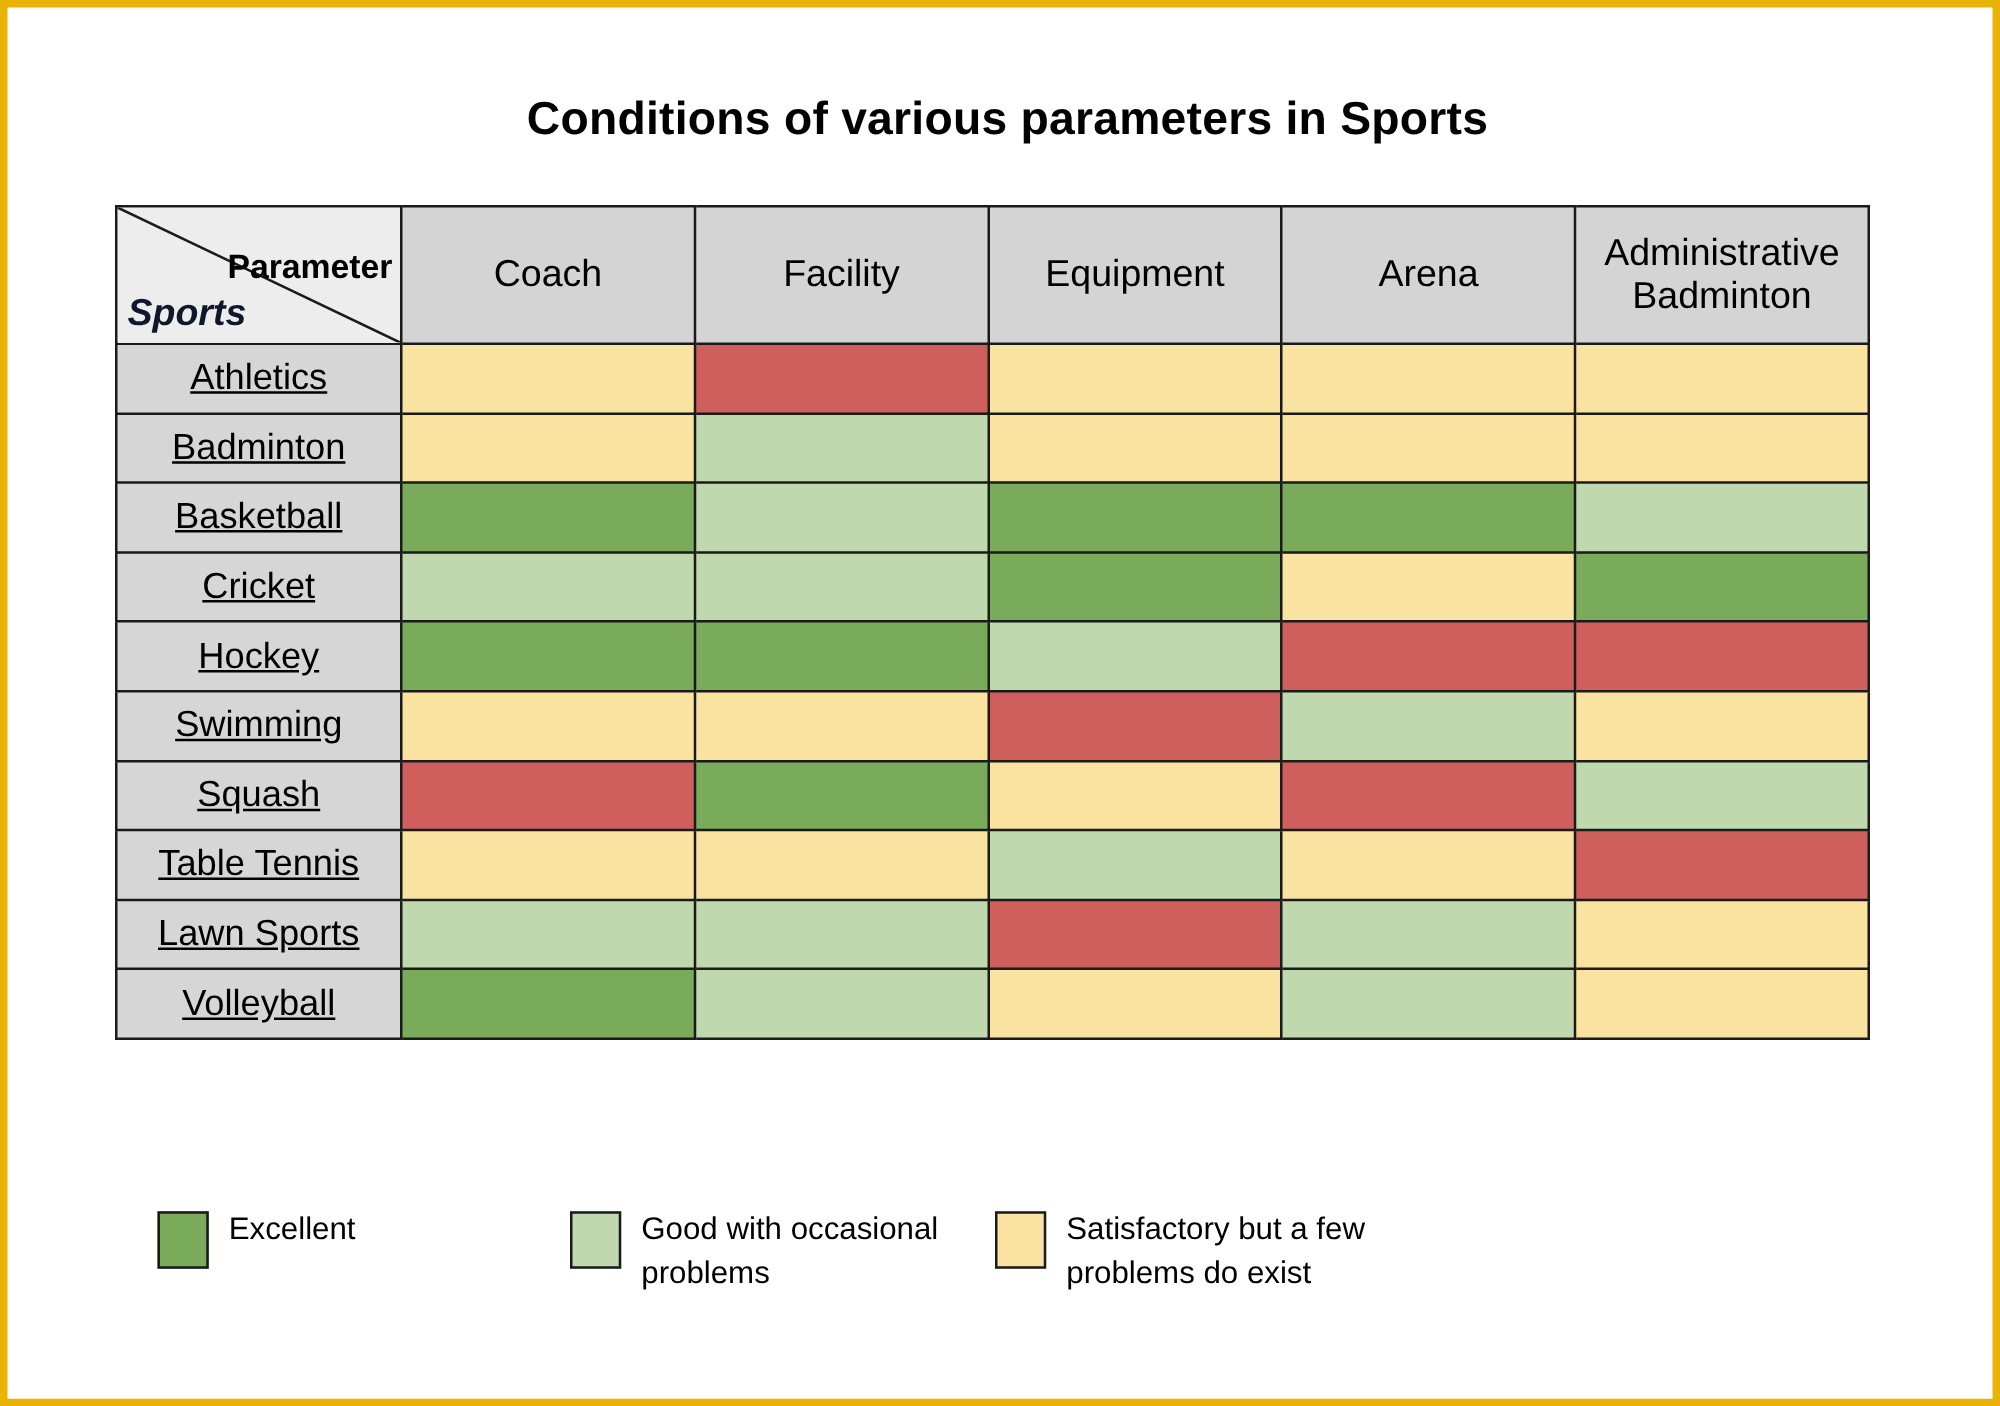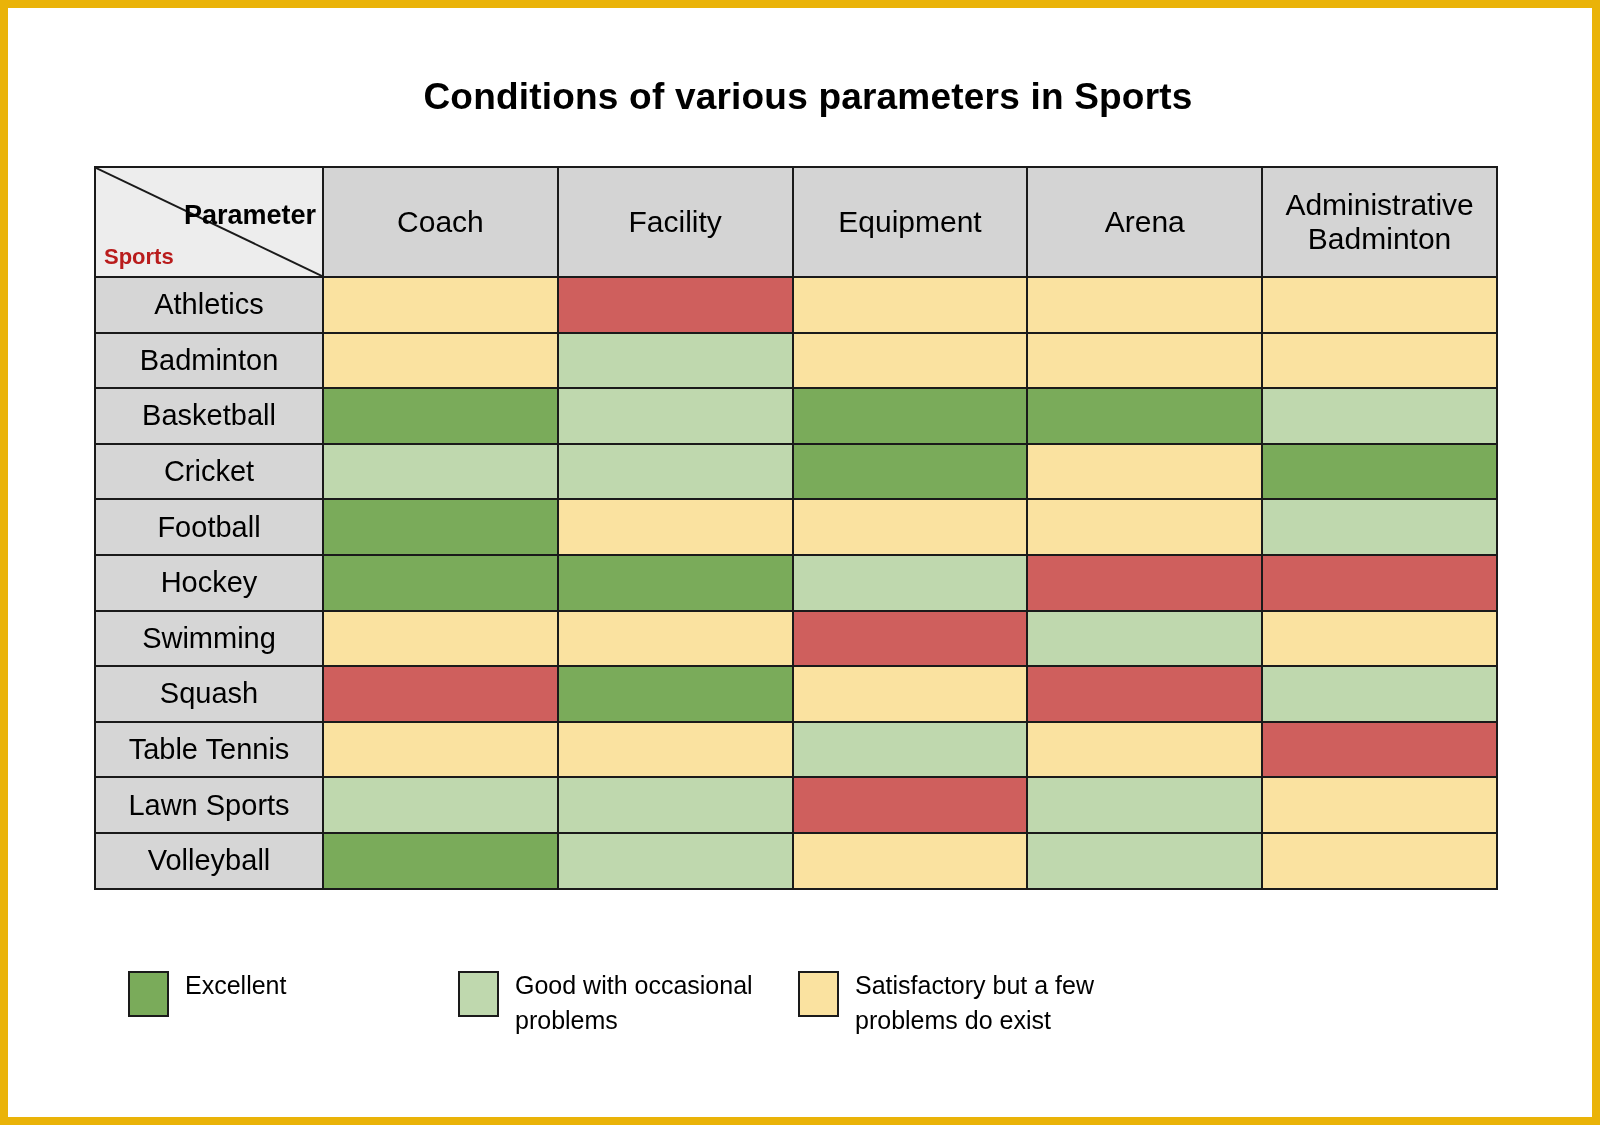--- a/index.html
+++ b/index.html
@@ -11,21 +11,21 @@
     width: 1600px;
     height: 1125px;
     font-family: "Liberation Sans", sans-serif;
     overflow: hidden;
   }
   #page {
     position: relative;
     width: 1600px;
     height: 1125px;
     box-sizing: border-box;
-    border: 8px solid #eab308;
+    border: 6px solid #eab308;
     background: #ffffff;
   }
 
   
   #title {
     position: absolute;
     top: 68px;
     left: 0;
     width: 1600px;
     text-align: center;
@@ -84,34 +84,36 @@
     top: 4px;
     font-size: 27px;
     color: #000000;
     z-index: 2;
     margin-top: 28px;
   }
   .corner .sports-lbl {
     position: absolute;
     left: 8px;
     bottom: 6px;
-    font-size: 22px;
-    color: #b91c1c;
+    font-size: 30px;
+    color: #0f172a;
     z-index: 2;
+    font-style: italic;
   }
 
   
   #matrix tbody tr { height: 55.6px; }
   .rowlabel {
     background: #d6d6d6;
     text-align: center;
     vertical-align: middle;
     font-size: 29px;
     color: #000000;
     white-space: nowrap;
+    text-decoration: underline;
   }
   .cell { vertical-align: middle; }
 
   
   .c-excellent    { background: #7aab5a; }
   .c-good         { background: #bfd8ae; }
   .c-satisfactory { background: #fae2a0; }
   .c-needs        { background: #cf5f5d; }
 
   
@@ -205,28 +207,20 @@
         </tr>
         <tr>
           <td class="rowlabel">Cricket</td>
           <td class="cell c-good"></td>
           <td class="cell c-good"></td>
           <td class="cell c-excellent"></td>
           <td class="cell c-satisfactory"></td>
           <td class="cell c-excellent"></td>
         </tr>
         <tr>
-          <td class="rowlabel">Football</td>
-          <td class="cell c-excellent"></td>
-          <td class="cell c-satisfactory"></td>
-          <td class="cell c-satisfactory"></td>
-          <td class="cell c-satisfactory"></td>
-          <td class="cell c-good"></td>
-        </tr>
-        <tr>
           <td class="rowlabel">Hockey</td>
           <td class="cell c-excellent"></td>
           <td class="cell c-excellent"></td>
           <td class="cell c-good"></td>
           <td class="cell c-needs"></td>
           <td class="cell c-needs"></td>
         </tr>
         <tr>
           <td class="rowlabel">Swimming</td>
           <td class="cell c-satisfactory"></td>

